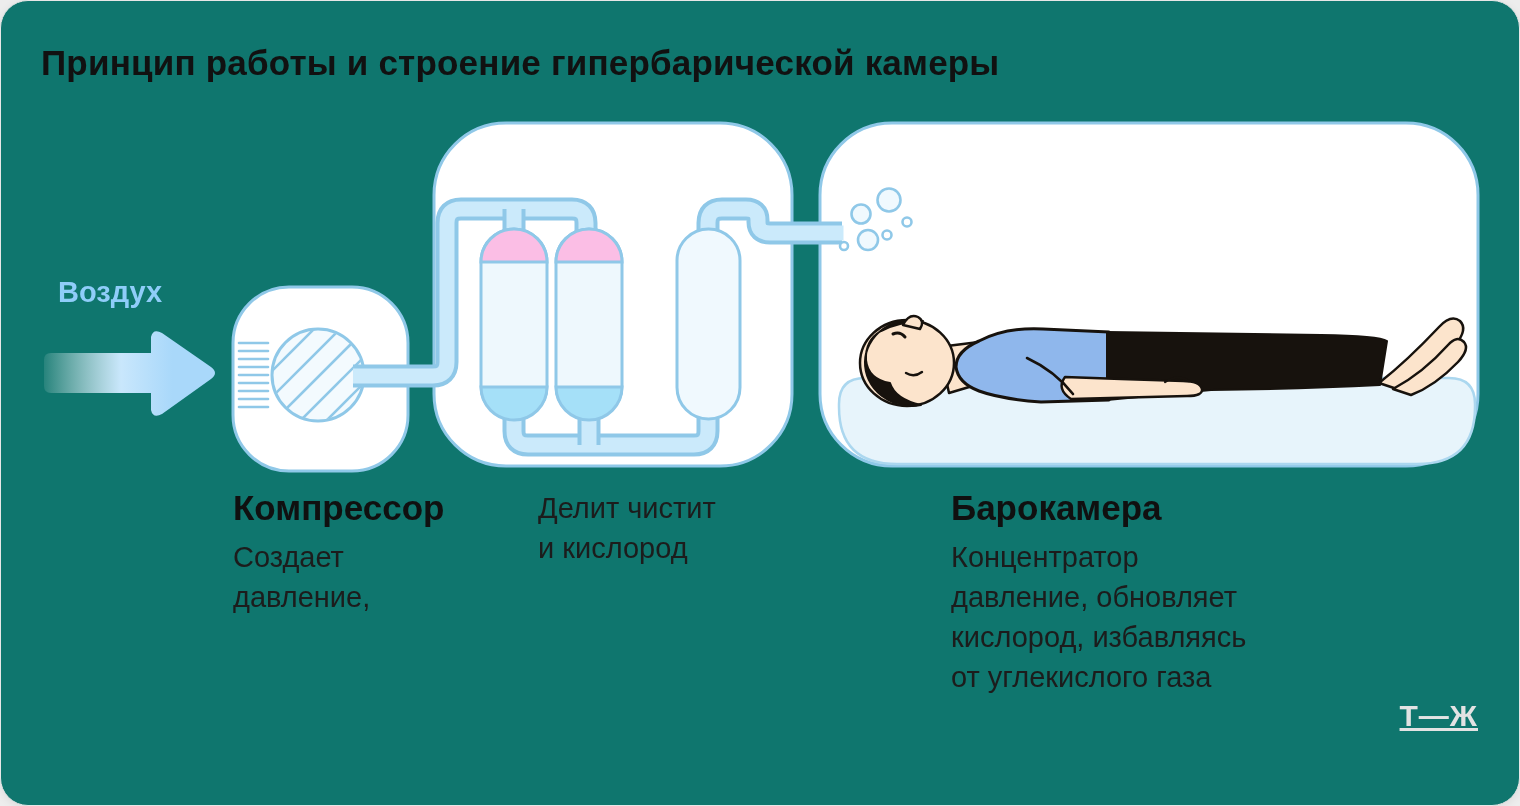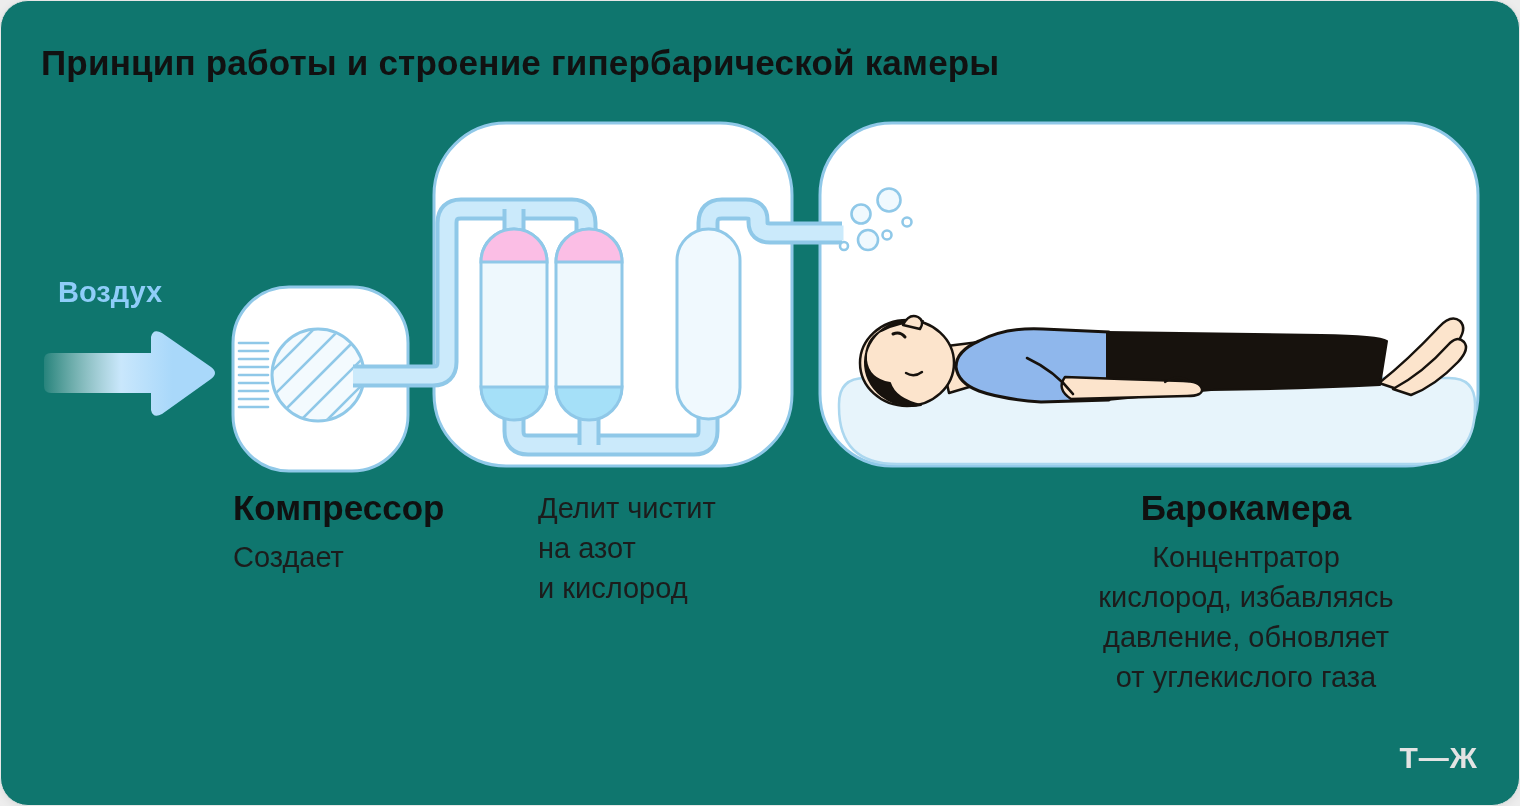--- a/index.html
+++ b/index.html
@@ -15,24 +15,24 @@
   }
   .air-label{
     position:absolute;left:57px;top:275px;
     font-size:29px;font-weight:700;color:#8fcdf9;
   }
   .caption{position:absolute;top:487px;color:#1c1c1c;}
   .caption .cap-name{font-size:35px;font-weight:700;margin:0 0 9px 0;color:#101010;}
   .caption .cap-line{font-size:29px;line-height:40px;font-weight:400;}
   .cap-1{left:232px;width:290px;}
   .cap-2{left:537px;width:380px;}
-  .cap-3{left:1010px;width:470px;text-align:center;}
+  .cap-3{left:950px;width:470px;}
   .logo{
-    position:absolute;right:41px;top:740px;
-    font-size:30px;font-weight:700;color:#e3e3e3;letter-spacing:1px;
+    position:absolute;right:41px;top:698px;
+    font-size:30px;font-weight:700;color:#e3e3e3;letter-spacing:1px;text-decoration:underline;
   }
 </style>
 </head>
 <body>
 
 <div class="card">
 
   <svg class="diagram-svg" viewBox="0 0 1520 806">
     <defs>
       <linearGradient id="arrowGrad" x1="0" y1="0" x2="1" y2="0">
@@ -136,30 +136,30 @@
     <path d="M50 352 L150 352 L150 336 Q152 327 161 332 L210 366 Q218 372 210 378 L161 413 Q152 418 150 409 L150 392 L50 392 Q43 392 43 385 L43 359 Q43 352 50 352 Z" fill="url(#arrowGrad)"></path>
   </svg>
 
   <div class="page-title">Принцип работы и строение гипербарической камеры</div>
 
   <div class="air-label">Воздух</div>
 
   <div class="caption cap-1">
     <div class="cap-name">Компрессор</div>
     <div class="cap-line">Создает</div>
+    <div class="cap-line">давление,</div>
   </div>
 
   <div class="caption cap-2">
     <div class="cap-line">Делит чистит</div>
-    <div class="cap-line">на азот</div>
     <div class="cap-line">и кислород</div>
   </div>
 
   <div class="caption cap-3">
     <div class="cap-name">Барокамера</div>
     <div class="cap-line">Концентратор</div>
+    <div class="cap-line">давление, обновляет</div>
     <div class="cap-line">кислород, избавляясь</div>
-    <div class="cap-line">давление, обновляет</div>
     <div class="cap-line">от углекислого газа</div>
   </div>
 
   <div class="logo">Т—Ж</div>
 </div>
 
 </body></html>

